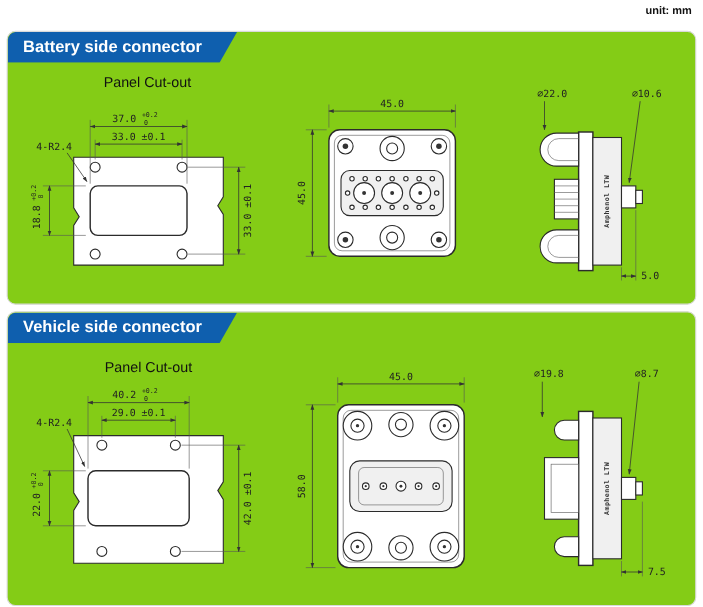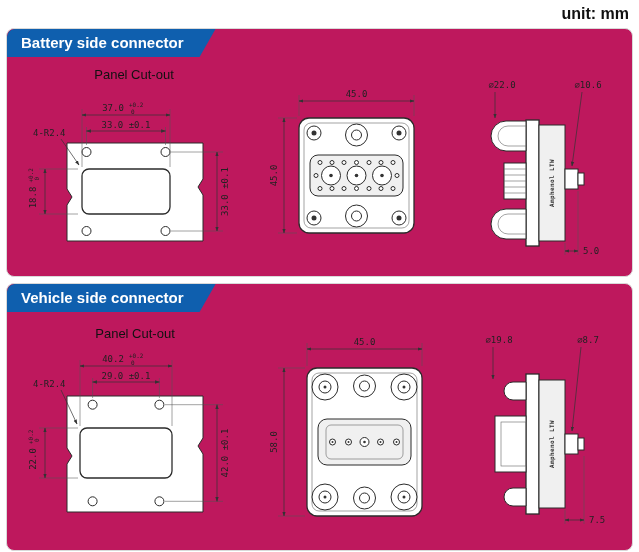--- a/index.html
+++ b/index.html
@@ -1,19 +1,19 @@
 <!DOCTYPE html>
 <html><head>
 <meta charset="utf-8">
 <style>
   *{margin:0;padding:0;box-sizing:border-box}
   html,body{width:639px;height:552px}
   body{background:#fff;font-family:"Liberation Sans",sans-serif;position:relative;overflow:hidden}
-  .unit{position:absolute;top:5px;right:10px;font-size:16px;font-weight:700;color:#111}
-  .box{position:absolute;left:6px;width:627px;border:1px solid #d9d9d9;border-radius:8px;background:#be185d;overflow:hidden}
+  .unit{position:absolute;top:5px;right:10px;font-size:10px;font-weight:700;color:#111}
+  .box{position:absolute;left:6px;width:627px;border:1px solid #d9d9d9;border-radius:8px;background:#84cc16;overflow:hidden}
   #battery-box{top:28px;height:249px}
   #vehicle-box{top:283px;height:268px}
   .banner{position:absolute;top:0;left:0;height:28px;background:#0f5fae;color:#fff;font-weight:700;
           font-size:15px;line-height:28px;padding:0 32px 0 14px;
           clip-path:polygon(0 0,100% 0,calc(100% - 16px) 100%,0 100%);
           border-top-left-radius:8px;white-space:nowrap}
   .drawing{position:absolute;top:28px;left:0}
   svg text{font-family:"DejaVu Sans Mono",monospace;fill:#222}
   .ttl{font-family:"Liberation Sans",sans-serif;font-size:13px;fill:#111}
   .dim{font-size:9px}

